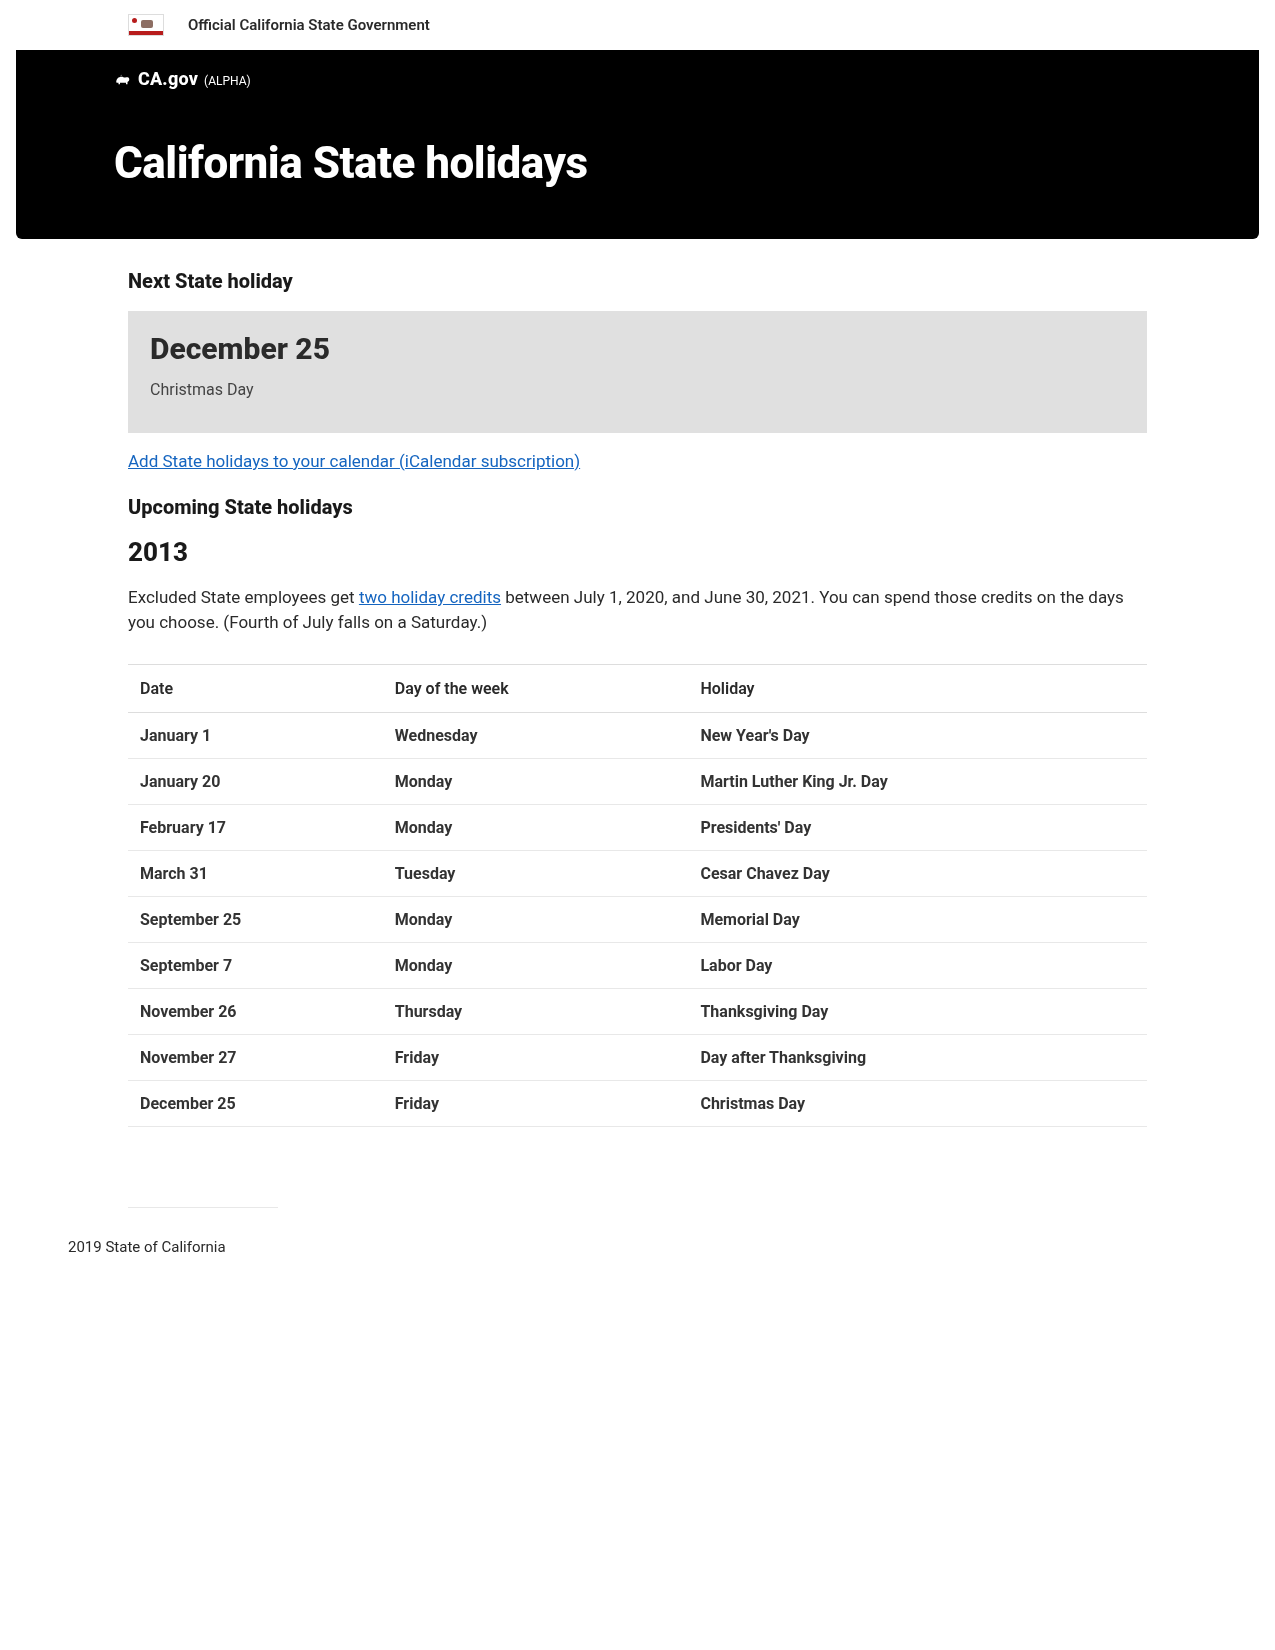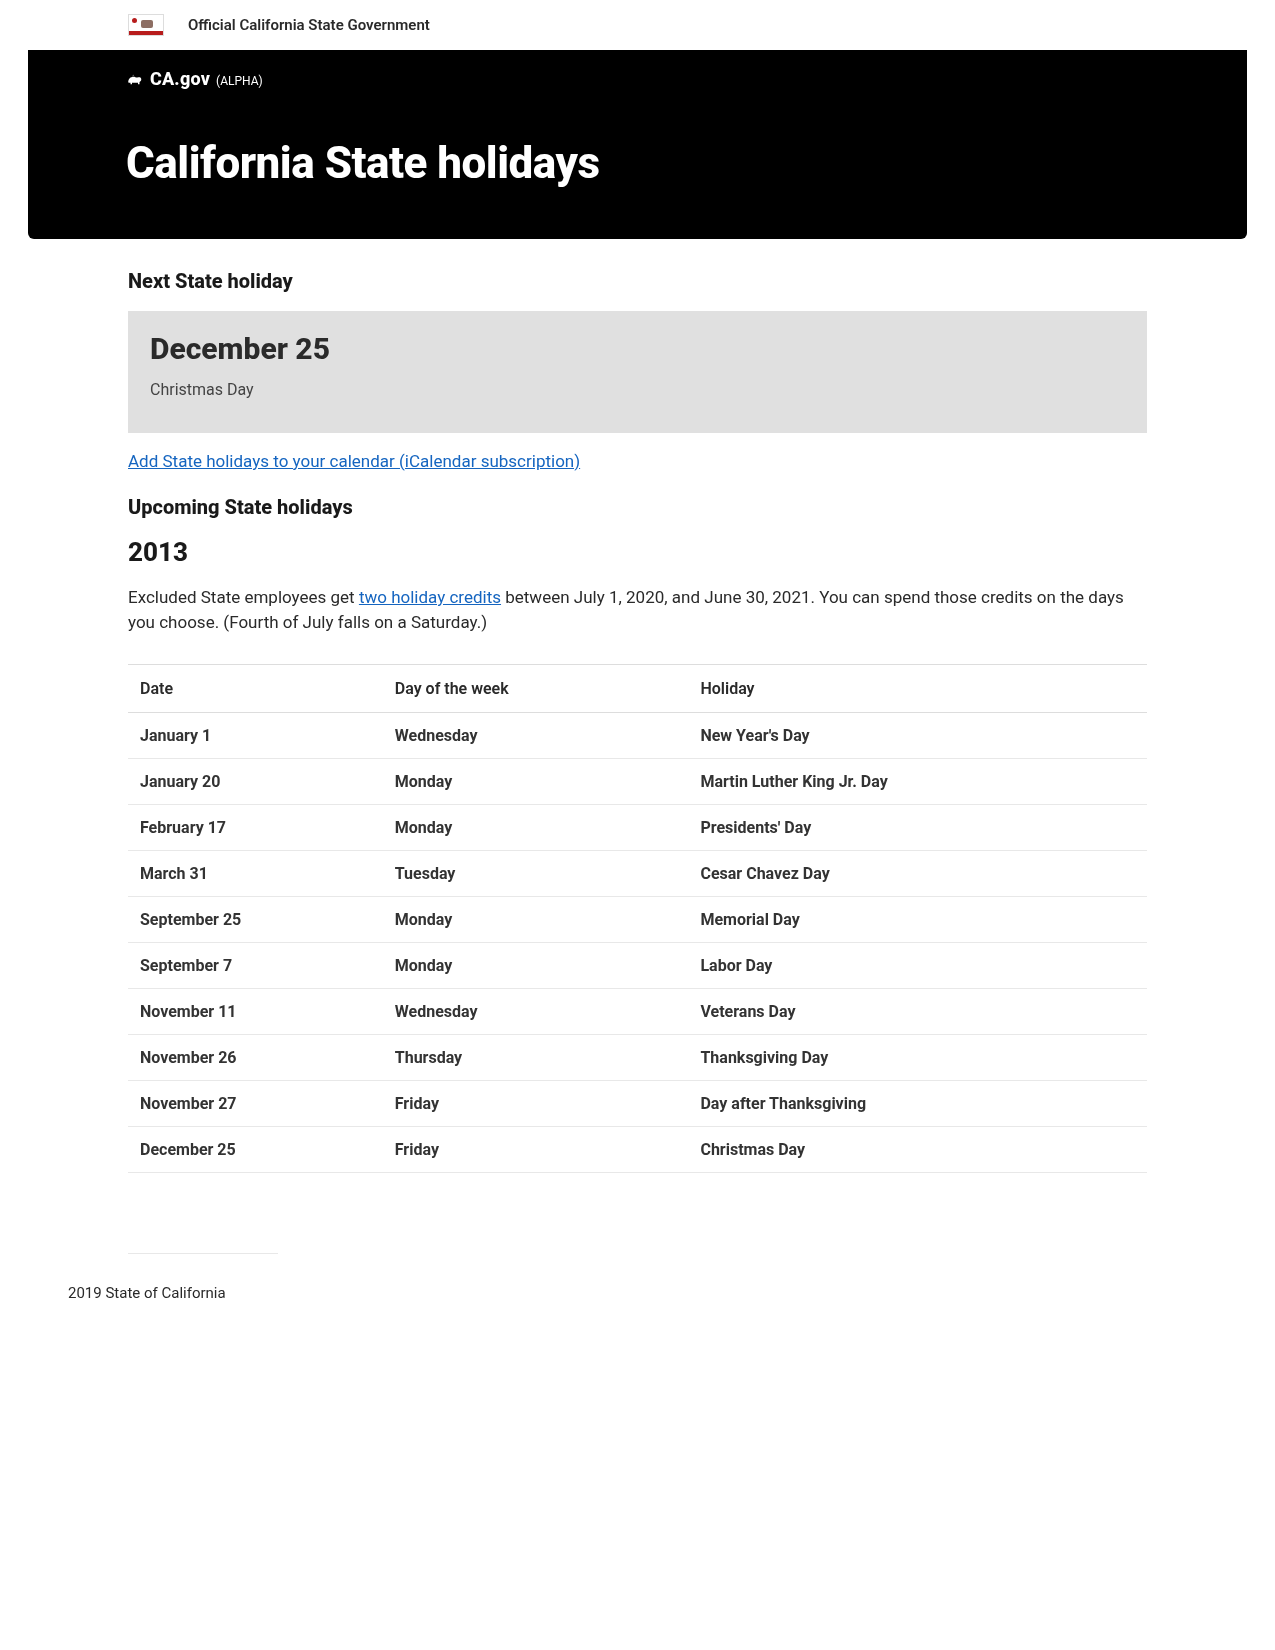--- a/index.html
+++ b/index.html
@@ -47,21 +47,21 @@
       border-radius: 2px;
     }
     .official-text {
       font-size: 15px;
       font-weight: 600;
       color: #2a2a2a;
     }
     .black-header {
       background: #000;
       color: #fff;
-      margin: 0 28px;
+      margin: 0 16px;
       border-radius: 0 0 6px 6px;
       padding: 18px 98px 50px 98px;
     }
     .ca-gov-row {
       display: flex;
       align-items: baseline;
       gap: 6px;
       margin-bottom: 48px;
     }
     .bear-icon {
@@ -252,25 +252,20 @@
           <td>September 25</td>
           <td>Monday</td>
           <td>Memorial Day</td>
         </tr>
         <tr>
           <td>September 7</td>
           <td>Monday</td>
           <td>Labor Day</td>
         </tr>
         <tr>
-          <td>November 11</td>
-          <td>Wednesday</td>
-          <td>Veterans Day</td>
-        </tr>
-        <tr>
           <td>November 26</td>
           <td>Thursday</td>
           <td>Thanksgiving Day</td>
         </tr>
         <tr>
           <td>November 27</td>
           <td>Friday</td>
           <td>Day after Thanksgiving</td>
         </tr>
         <tr>

